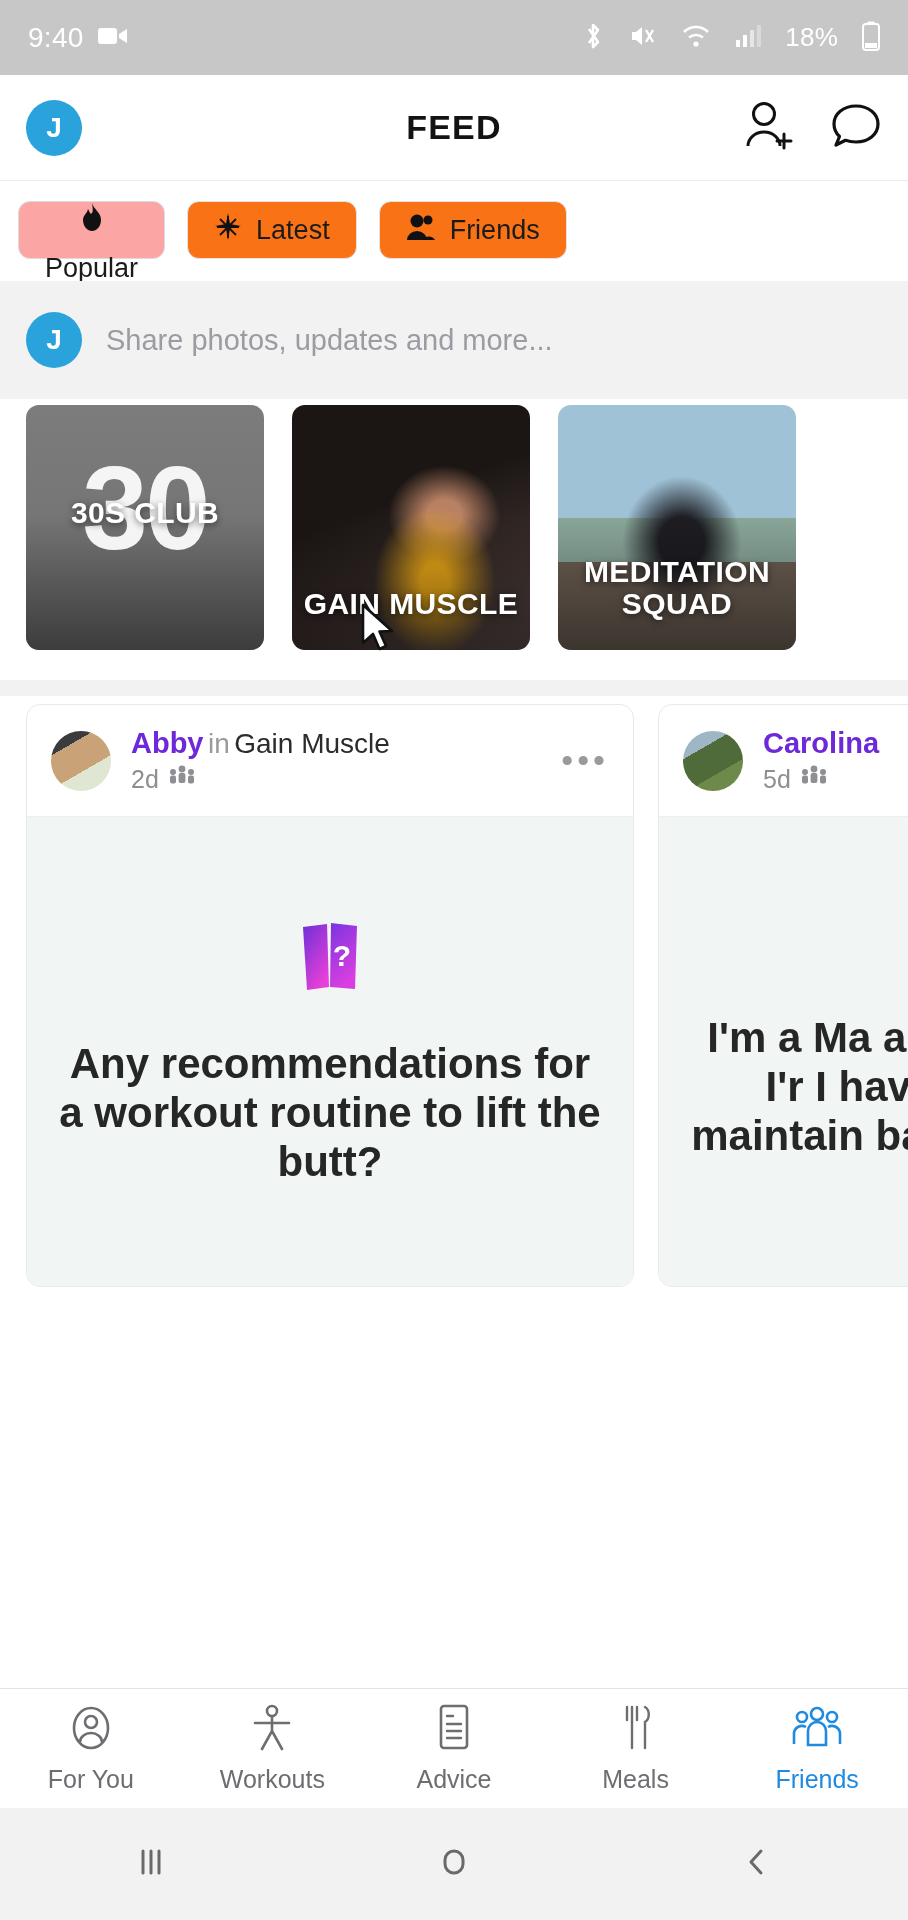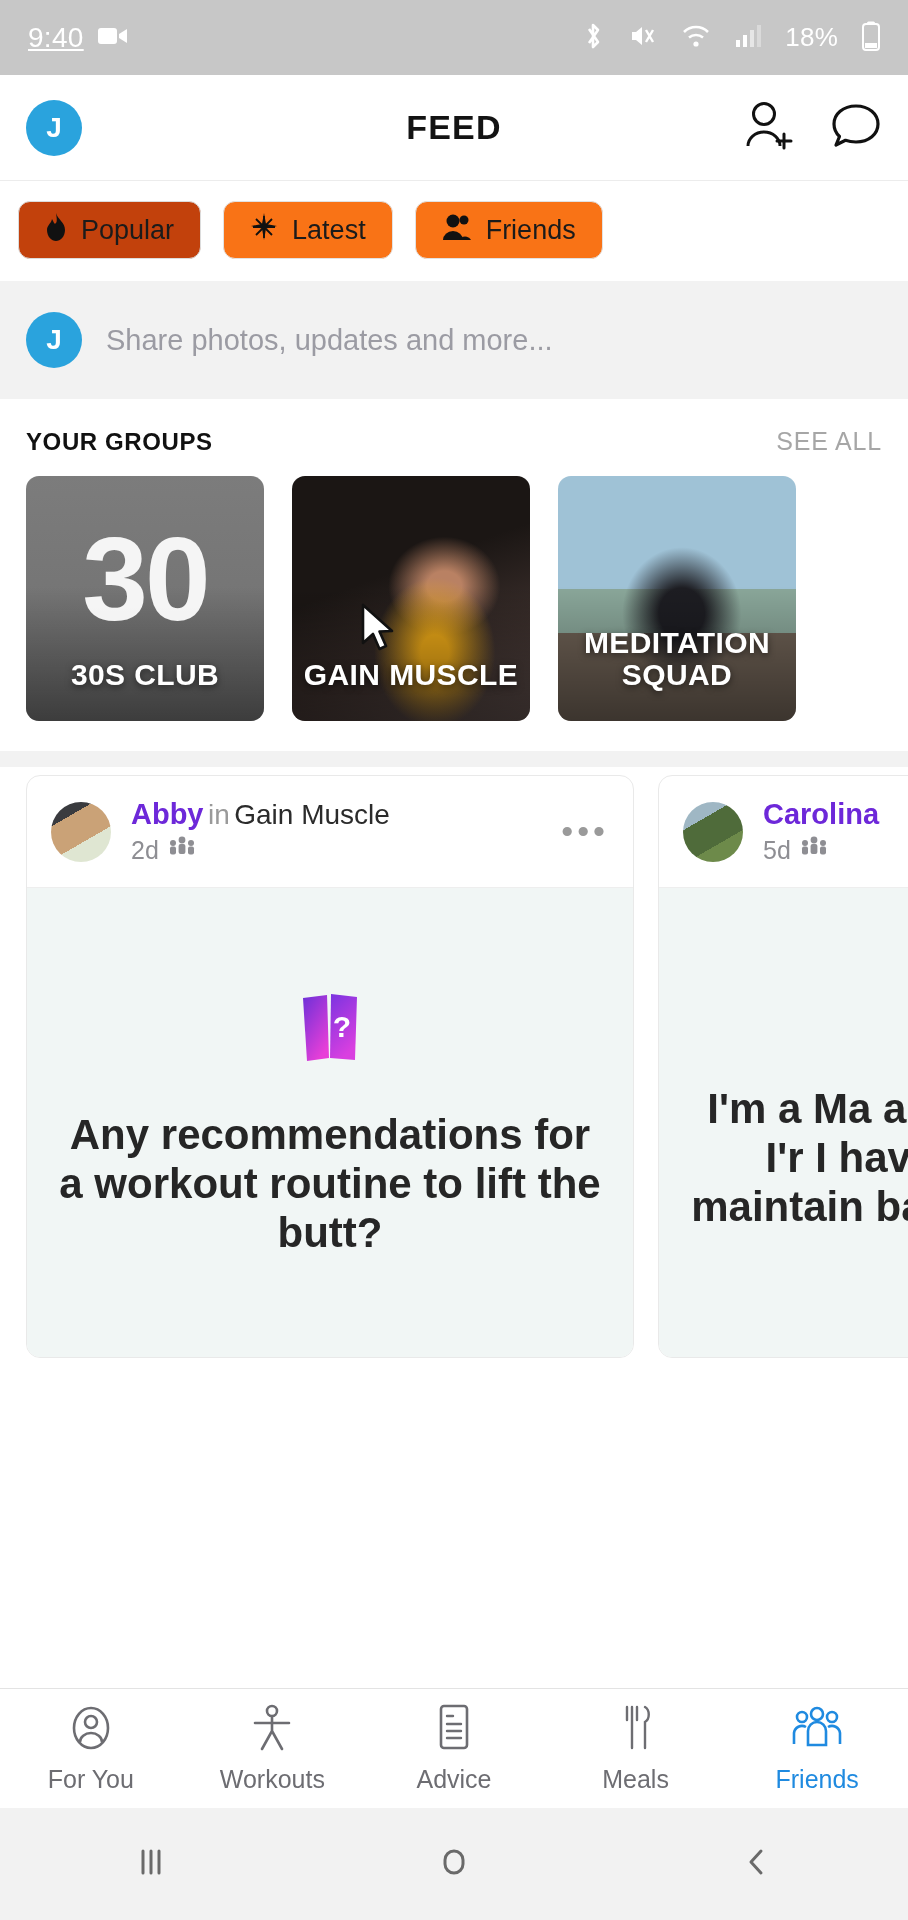--- a/index.html
+++ b/index.html
@@ -10,21 +10,21 @@
     overflow: hidden;
   }
   .phone { position: relative; width: 908px; height: 1920px; background:#fff; }
 
   
   .statusbar {
     height: 75px; background: #c7c7c7; color: #ffffff;
     display: flex; align-items: center; justify-content: space-between;
     padding: 0 28px;
   }
-  .sb-left { display: flex; align-items: center; gap: 14px; text-decoration: underline; }
+  .sb-left { display: flex; align-items: center; gap: 14px; }
   .sb-time { font-size: 28px; letter-spacing: .3px; }
   .sb-right { display: flex; align-items: center; gap: 24px; }
   .sb-batt { font-size: 26px; letter-spacing: .2px; }
   .ic { display:inline-block; }
 
   
   .appbar {
     height: 106px; background: #fff;
     display: grid; grid-template-columns: 1fr auto 1fr; align-items: center;
     padding: 0 26px; border-bottom: 1px solid #ececec;
@@ -40,21 +40,21 @@
   }
   .appbar-actions { display:flex; justify-content:flex-end; align-items:center; gap: 34px; }
 
   
   .chips { display:flex; gap: 22px; padding: 20px 18px 22px 18px; background:#fff; }
   .chip {
     display:flex; align-items:center; gap: 14px;
     height: 58px; padding: 0 26px; border-radius: 12px;
     font-size: 27px; color:#1b1b1b; background:#f97316; border:1px solid #e2e2e2;
   }
-  .chip.active { background:#c2410c; border-color:#dcdcdc; }
+  .chip.active { background:#fca5a5; border-color:#dcdcdc;flex-direction:column; }
 
   
   .compose {
     background:#f2f2f2; display:flex; align-items:center; gap: 24px;
     padding: 30px 26px; height: 118px; position: relative;
   }
   .compose .ph { color:#9b9ba3; font-size: 29px; }
 
   
   .sec-head {
@@ -73,20 +73,21 @@
   .gcard .label {
     position: relative; z-index: 3; color:#fff; font-weight: 800;
     font-size: 30px; letter-spacing:.4px; text-align:center;
     padding: 0 8px 30px 8px; line-height: 1.06;
     text-shadow: 0 2px 7px rgba(0,0,0,.55);
   }
   .g30 {
     background:
       linear-gradient(105deg, rgba(255,255,255,.06) 0 2px, transparent 2px 14px),
       linear-gradient(#7c7c7c, #6e6e6e);
+    align-items: center;
   }
   .g30::before {
     content:"30"; position:absolute; z-index:2; left:50%; top:42%;
     transform: translate(-50%,-50%);
     font-size: 118px; font-weight: 800; color: rgba(255,255,255,.93);
     letter-spacing: -3px;
   }
   .gmuscle {
     background:
       radial-gradient(ellipse at 60% 72%, #e8a617 0 7%, rgba(232,166,23,0) 30%),
@@ -254,24 +255,20 @@
   <div class="compose">
     <div class="avatar">J</div>
     <div class="ph">Share photos, updates and more...</div>
     <div class="cursor">
       <svg width="40" height="52" viewBox="0 0 40 52">
         <path d="M3 2 L3 40 L13 31 L19.5 46 L26 43 L19.5 28.5 L32 28 Z" fill="#fff" stroke="#111" stroke-width="2.6" stroke-linejoin="round"></path>
       </svg>
     </div>
   </div>
 
-  <div class="sec-head">
-    <span class="sec-title">YOUR GROUPS</span>
-    <span class="sec-link">SEE ALL</span>
-  </div>
 
   <div class="groups">
     <div class="gcard g30">
       <div class="scrim"></div>
       <div class="label">30S CLUB</div>
     </div>
     <div class="gcard gmuscle">
       <div class="scrim"></div>
       <div class="label">GAIN MUSCLE</div>
     </div>

